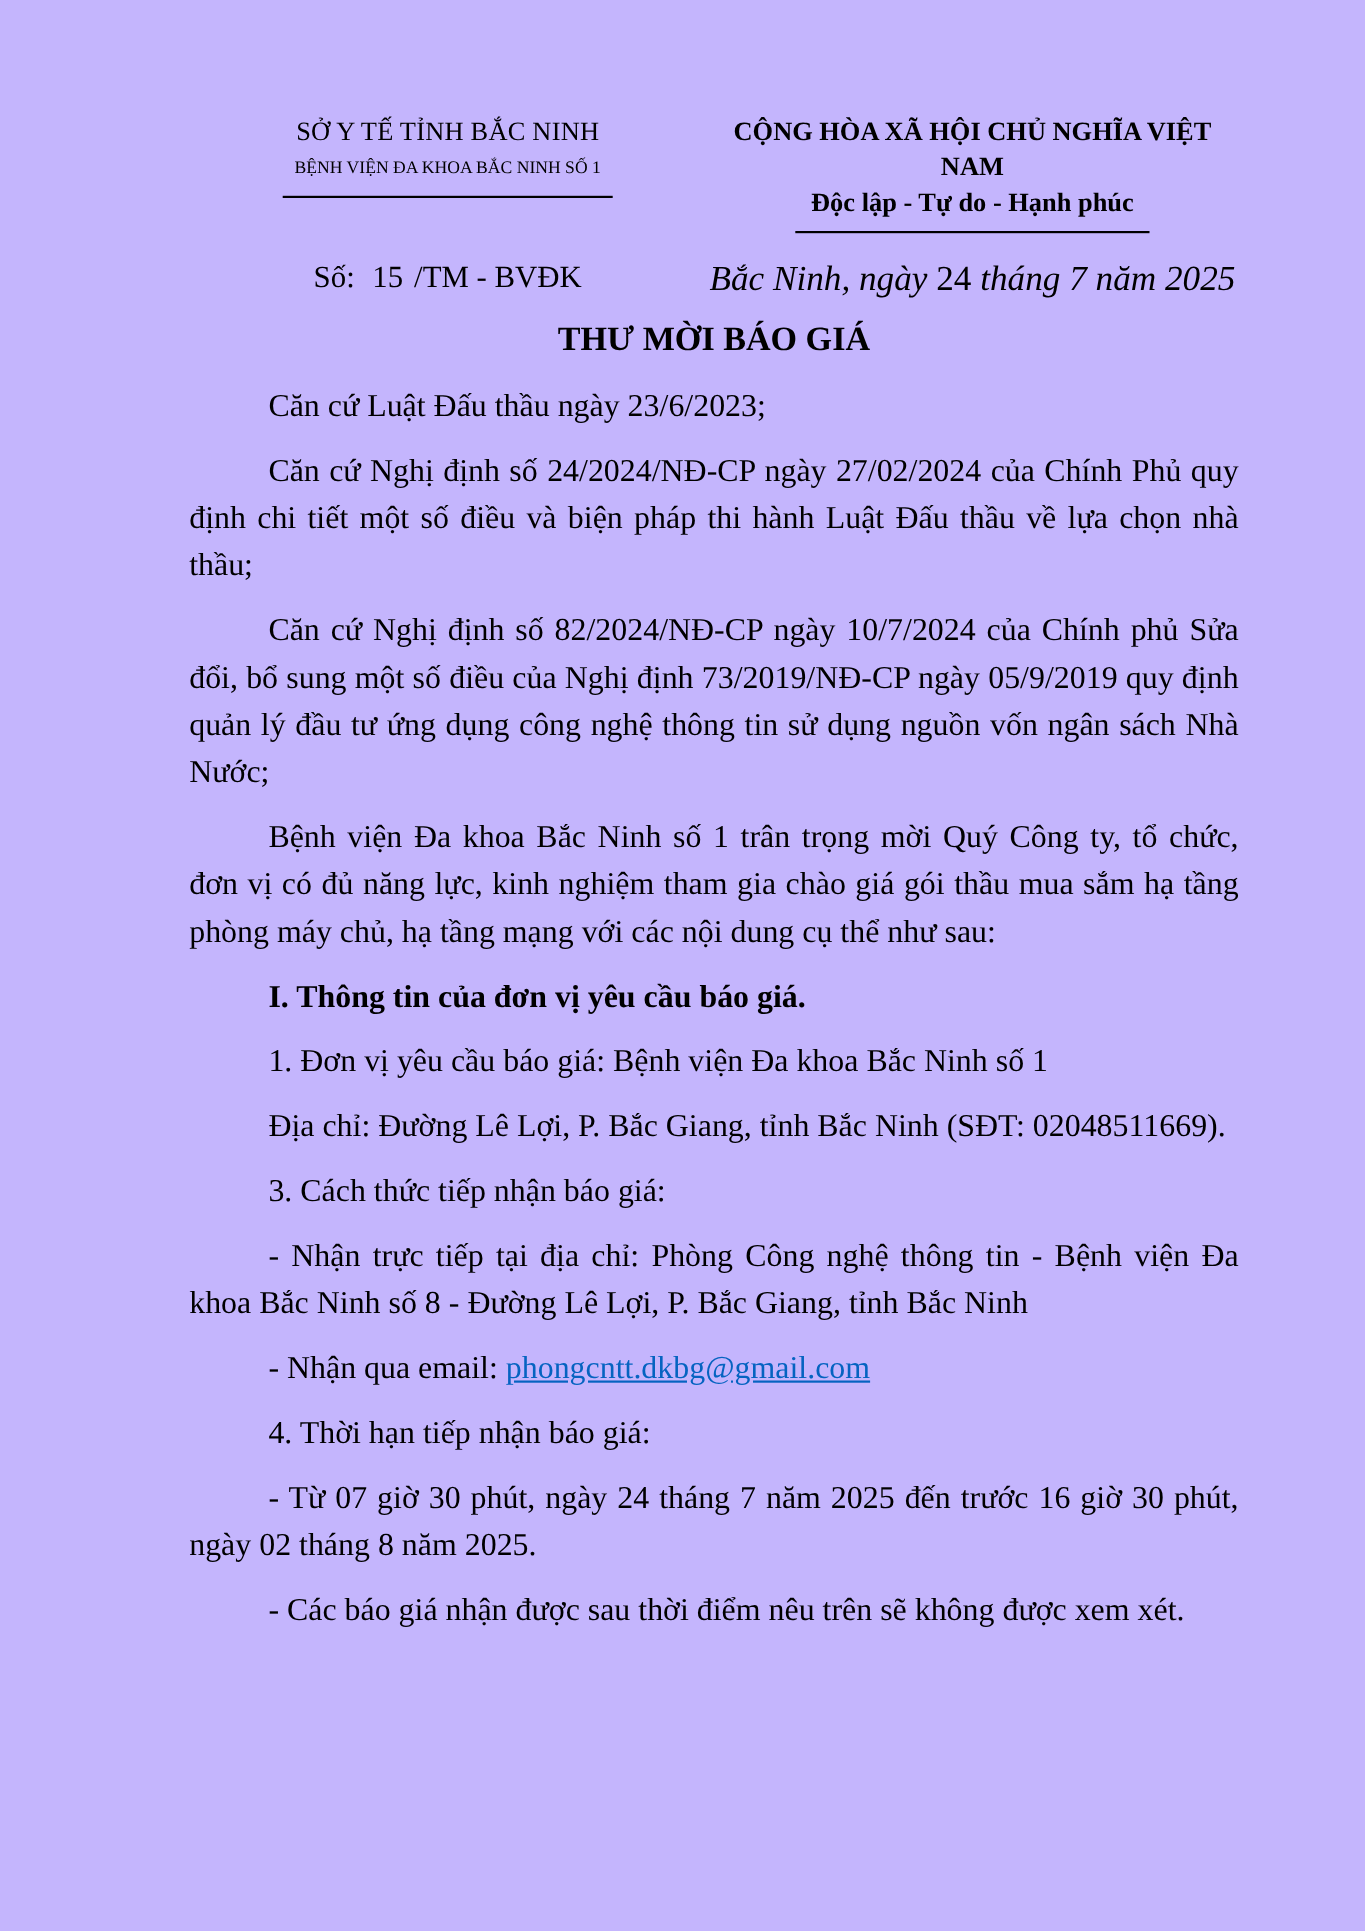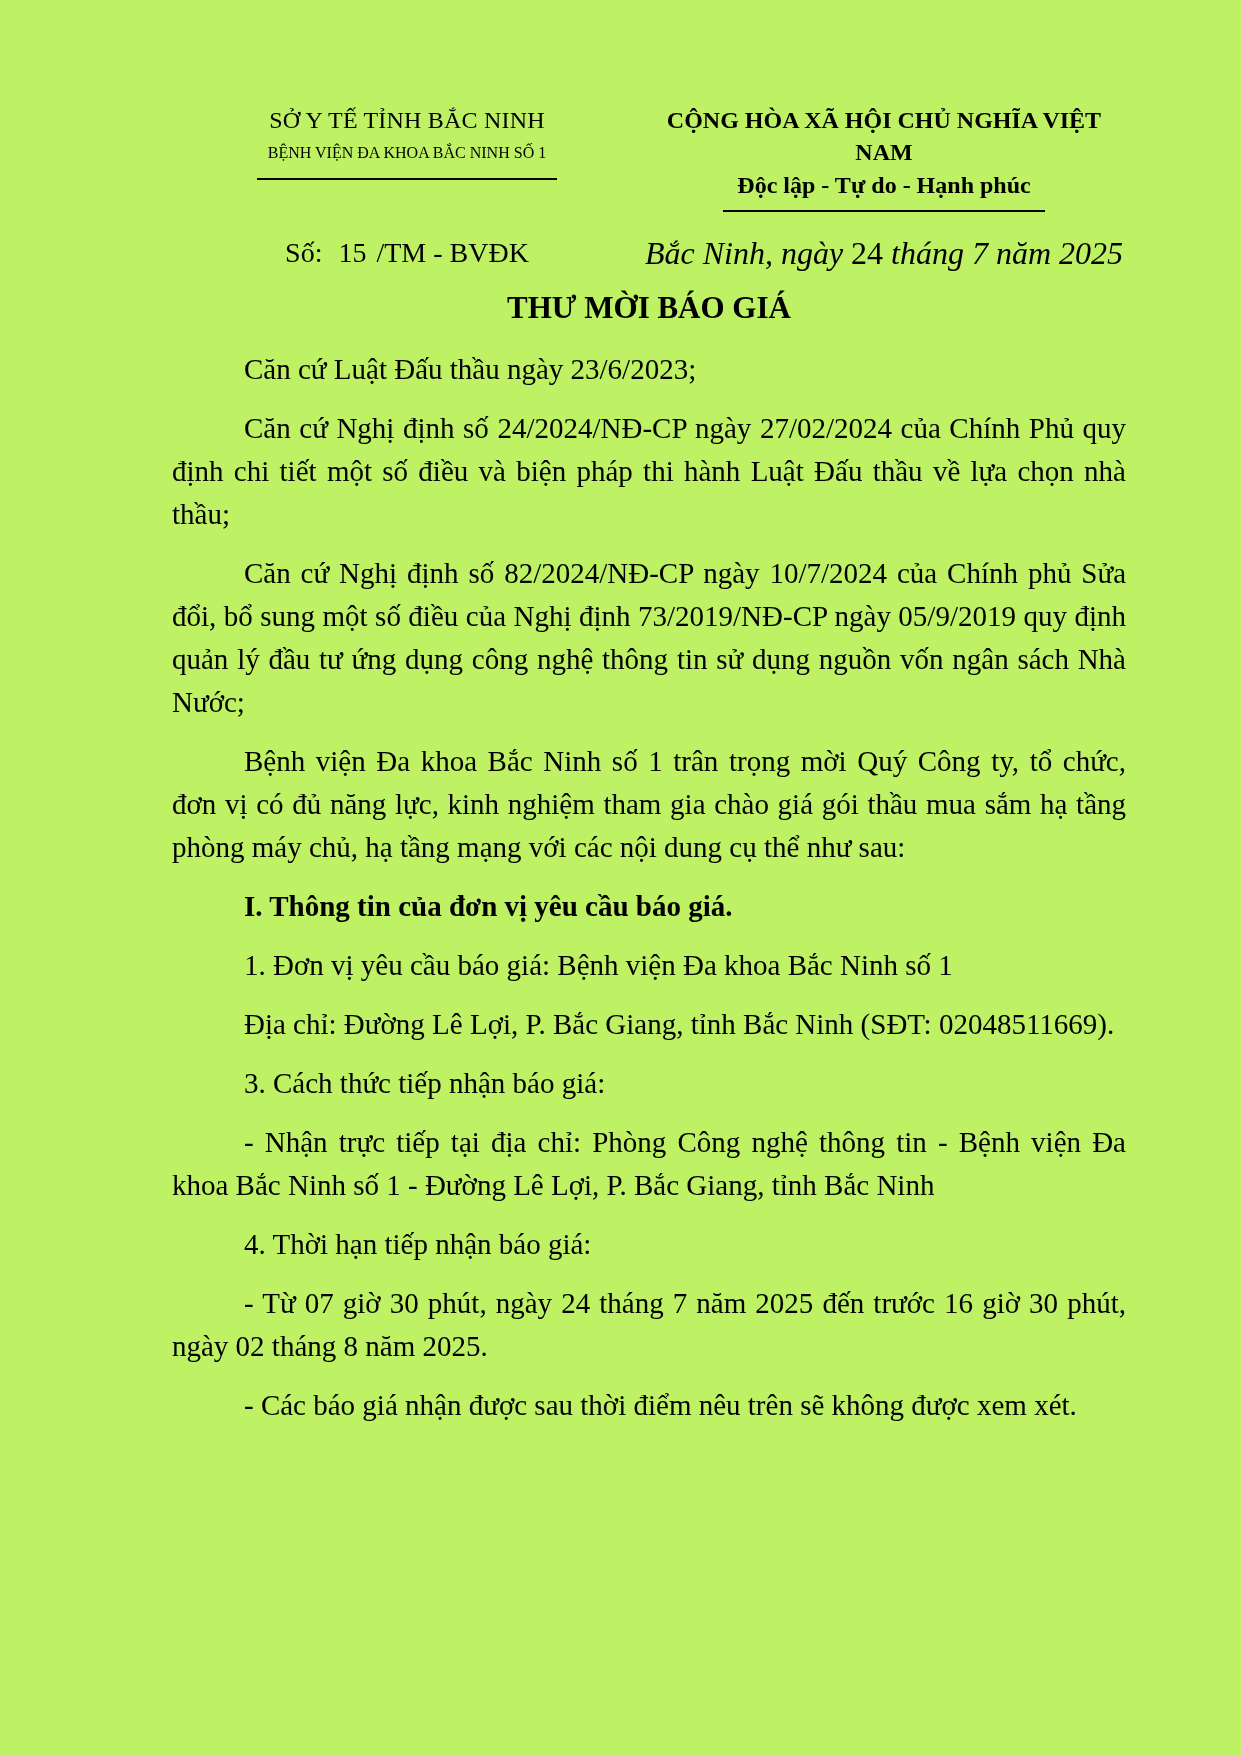--- a/index.html
+++ b/index.html
@@ -12,21 +12,21 @@
     height: 1755px;
     font-family: "Liberation Serif", "DejaVu Serif", serif;
     color: #000000;
     -webkit-font-smoothing: antialiased;
   }
   .page {
     box-sizing: border-box;
     width: 1241px;
     height: 1755px;
     padding: 104px 115px 0 172px;
-    background: #bef264;
+    background: #c4b5fd;
     overflow: hidden;
   }
   
   .header-row {
     display: flex;
     align-items: flex-start;
   }
   .col-left  { flex: 0 0 470px; text-align: center; }
   .col-right { flex: 1 1 auto;  text-align: center; }
   .org-line1 {
@@ -128,19 +128,20 @@
 
   <div class="doc-body" id="doc-body">
       <p class="para"><span>Căn cứ Luật Đấu thầu ngày 23/6/2023;</span></p>
       <p class="para"><span>Căn cứ Nghị định số 24/2024/NĐ-CP ngày 27/02/2024 của Chính Phủ quy định chi tiết một số điều và biện pháp thi hành Luật Đấu thầu về lựa chọn nhà thầu;</span></p>
       <p class="para"><span>Căn cứ Nghị định số 82/2024/NĐ-CP ngày 10/7/2024 của Chính phủ Sửa đổi, bổ sung một số điều của Nghị định 73/2019/NĐ-CP ngày 05/9/2019 quy định quản lý đầu tư ứng dụng công nghệ thông tin sử dụng nguồn vốn ngân sách Nhà Nước;</span></p>
       <p class="para"><span>Bệnh viện Đa khoa Bắc Ninh số 1 trân trọng mời Quý Công ty, tổ chức, đơn vị có đủ năng lực, kinh nghiệm tham gia chào giá gói thầu mua sắm hạ tầng phòng máy chủ, hạ tầng mạng với các nội dung cụ thể như sau:</span></p>
       <p class="para bold"><span>I. Thông tin của đơn vị yêu cầu báo giá.</span></p>
       <p class="para"><span>1. Đơn vị yêu cầu báo giá: Bệnh viện Đa khoa Bắc Ninh số 1</span></p>
       <p class="para"><span>Địa chỉ: Đường Lê Lợi, P. Bắc Giang, tỉnh Bắc Ninh (SĐT: 02048511669).</span></p>
       <p class="para"><span>3. Cách thức tiếp nhận báo giá:</span></p>
-      <p class="para"><span>- Nhận trực tiếp tại địa chỉ: Phòng Công nghệ thông tin - Bệnh viện Đa khoa Bắc Ninh số 1 - Đường Lê Lợi, P. Bắc Giang, tỉnh Bắc Ninh</span></p>
+      <p class="para"><span>- Nhận trực tiếp tại địa chỉ: Phòng Công nghệ thông tin - Bệnh viện Đa khoa Bắc Ninh số 8 - Đường Lê Lợi, P. Bắc Giang, tỉnh Bắc Ninh</span></p>
+      <p class="para"><span>- Nhận qua email: </span><a class="email-link" href="#">phongcntt.dkbg@gmail.com</a></p>
       <p class="para"><span>4. Thời hạn tiếp nhận báo giá:</span></p>
       <p class="para"><span>- Từ 07 giờ 30 phút, ngày 24 tháng 7 năm 2025 đến trước 16 giờ 30 phút, ngày 02 tháng 8 năm 2025.</span></p>
       <p class="para"><span>- Các báo giá nhận được sau thời điểm nêu trên sẽ không được xem xét.</span></p>
     </div>
 
 </div>
 
 </body></html>

